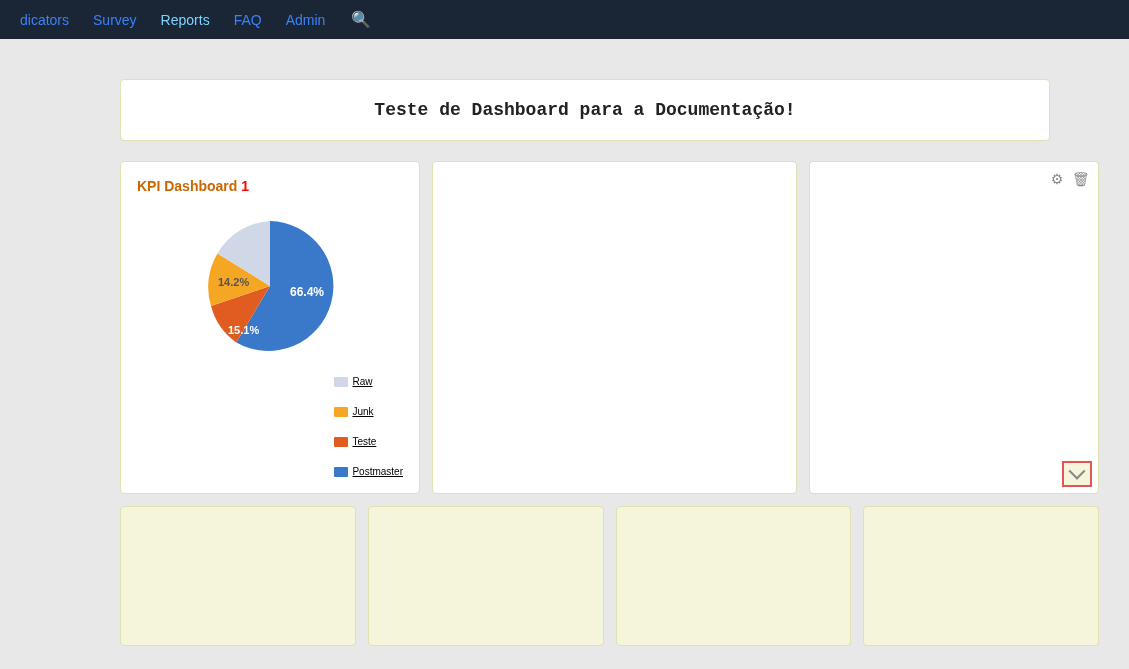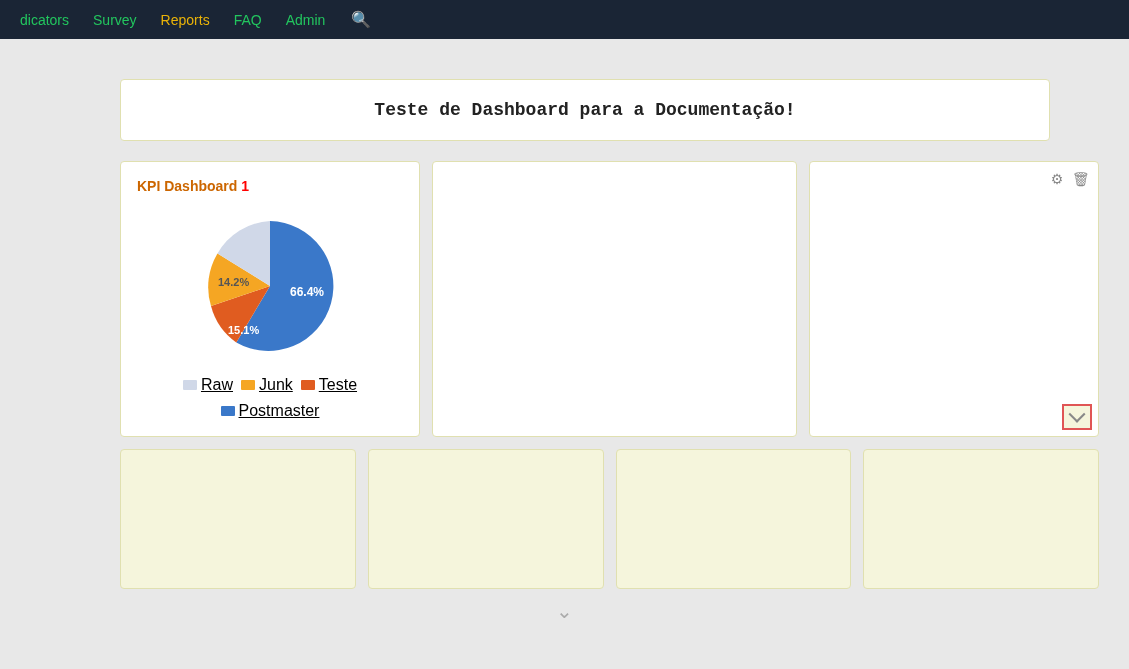--- a/index.html
+++ b/index.html
@@ -8,28 +8,28 @@
     
     nav {
       background: #1a2535;
       height: 39px;
       display: flex;
       align-items: center;
       padding: 0 10px;
       gap: 4px;
     }
     nav a {
-      color: #22c55e;
+      color: #3b82f6;
       text-decoration: none;
       font-size: 14px;
       padding: 8px 10px;
       cursor: pointer;
       white-space: nowrap;
     }
-    nav a.active { color: #eab308; }
+    nav a.active { color: #7dd3fc; }
     .nav-search {
       margin-left: 4px;
       color: #ccc;
       font-size: 16px;
       cursor: pointer;
       padding: 4px 8px;
     }
 
     
     .page-content {
@@ -94,25 +94,26 @@
     
     .pie-container {
       display: flex;
       flex-direction: column;
       align-items: flex-end;
       text-decoration: underline;
     }
     .pie-svg { margin: 0 auto; }
     .legend {
       display: flex;
-      gap: 8px;
+      gap: 19px;
       margin-top: 10px;
-      font-size: 16px;
+      font-size: 10px;
       flex-wrap: wrap;
       justify-content: center;
+      flex-direction: column;
     }
     .legend-item {
       display: flex;
       align-items: center;
       gap: 4px;
     }
     .legend-color {
       width: 14px;
       height: 10px;
       display: inline-block;

